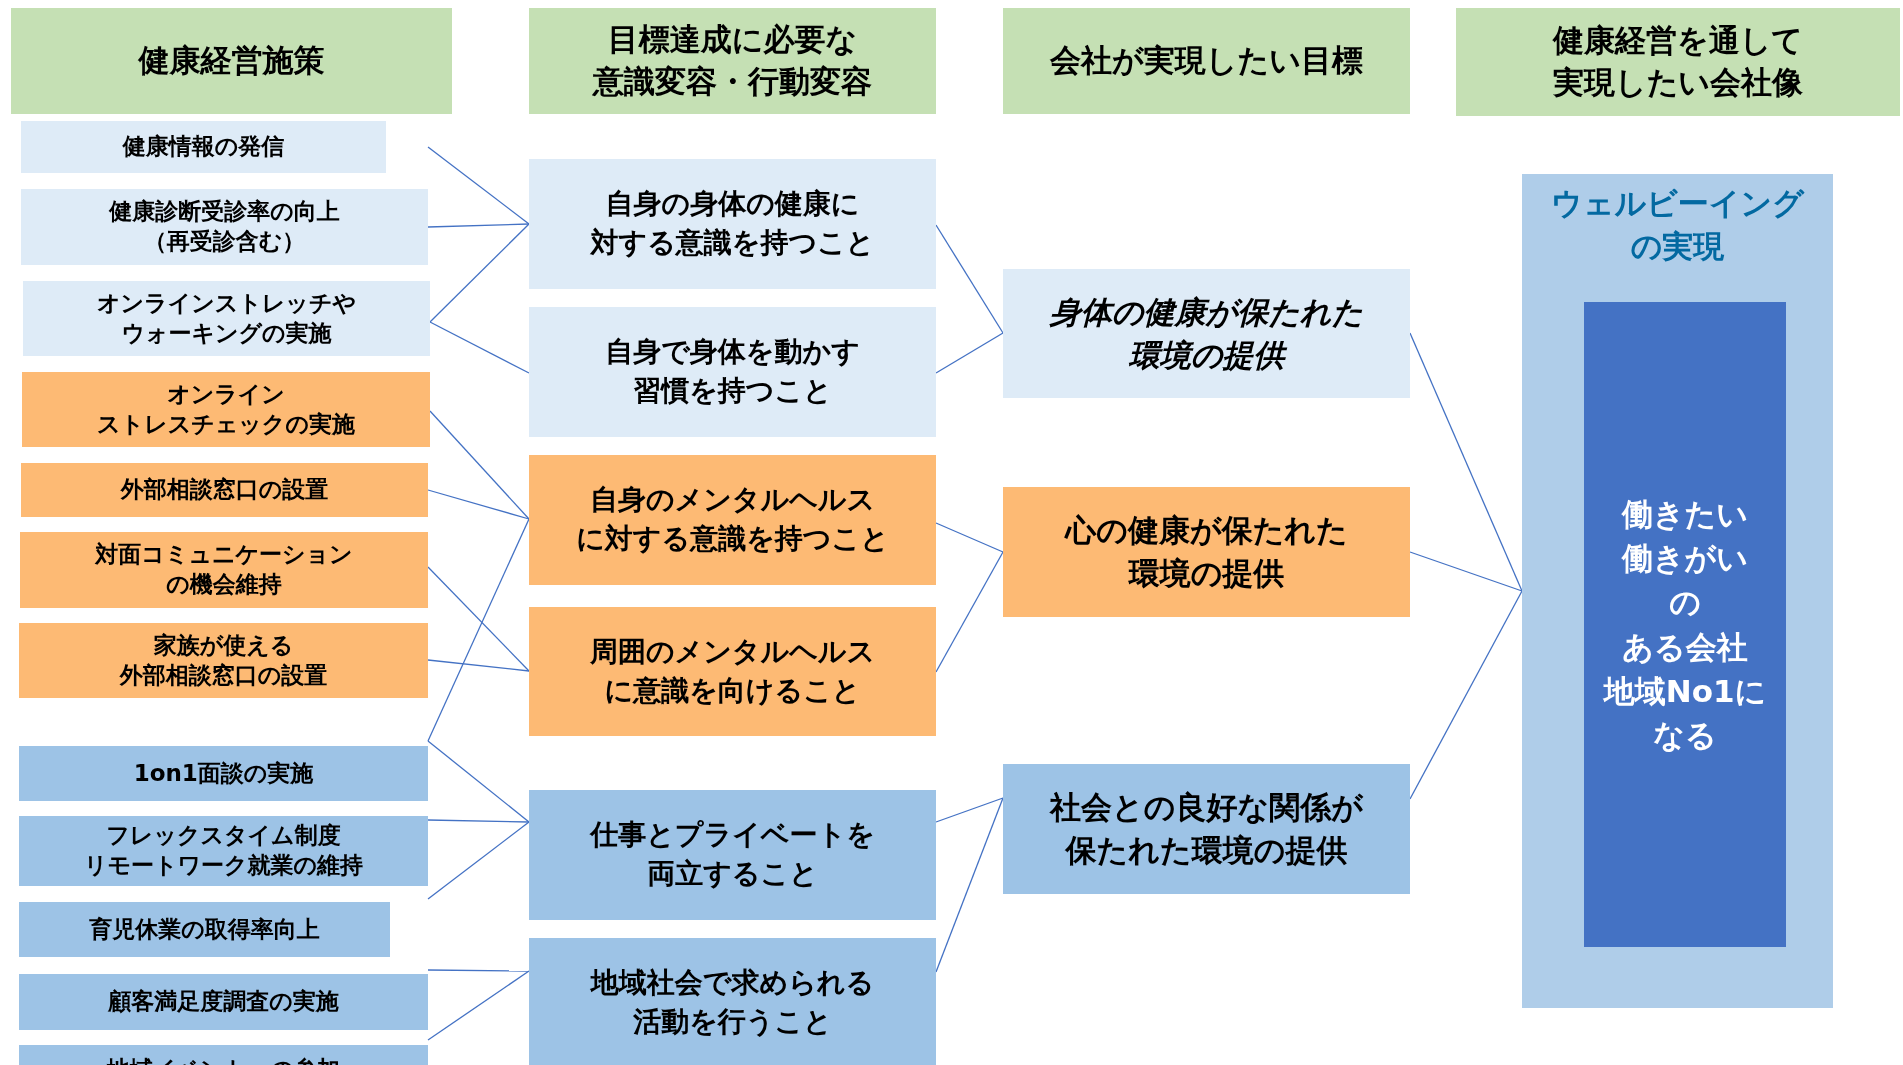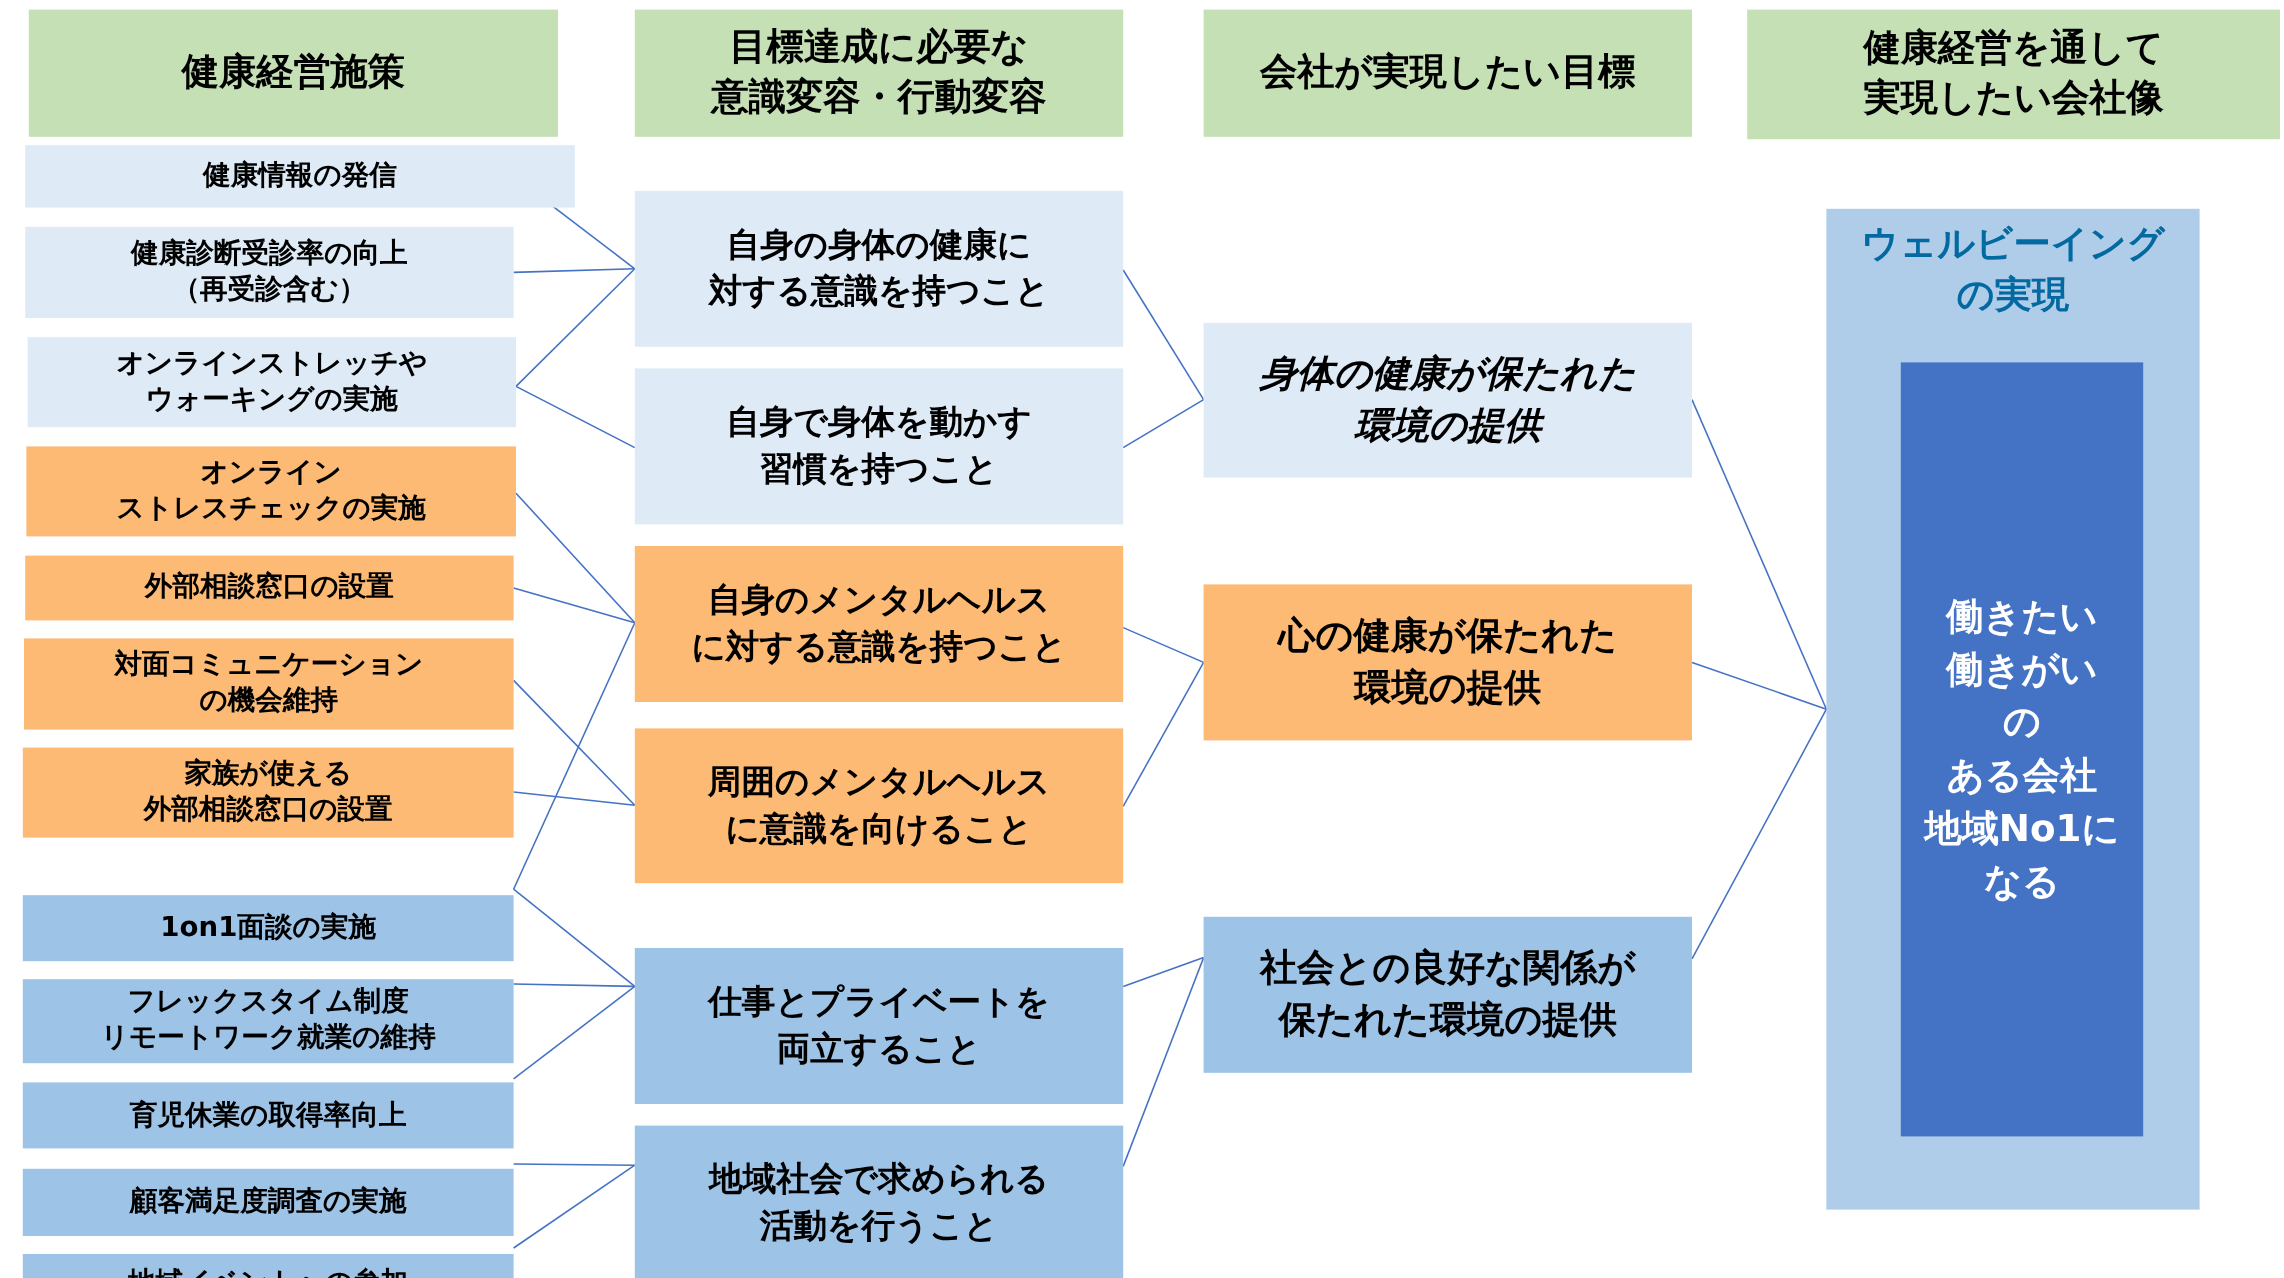--- a/index.html
+++ b/index.html
@@ -49,43 +49,43 @@
     <line x1="936" y1="373" x2="1003" y2="333"></line>
     <line x1="936" y1="523" x2="1003" y2="552"></line>
     <line x1="936" y1="672" x2="1003" y2="552"></line>
     <line x1="936" y1="822" x2="1003" y2="798"></line>
     <line x1="936" y1="972" x2="1003" y2="798"></line>
     <line x1="1410" y1="333" x2="1522" y2="591"></line>
     <line x1="1410" y1="552" x2="1522" y2="591"></line>
     <line x1="1410" y1="799" x2="1522" y2="591"></line>
   </svg>
 
-<div class="box hdr" id="h1" style="left:24px;top:8px;width:441px;height:106px;">健康経営施策</div>
+<div class="box hdr" id="h1" style="left:11px;top:8px;width:441px;height:106px;">健康経営施策</div>
 <div class="box hdr" id="h2" style="left:529px;top:8px;width:407px;height:106px;">目標達成に必要な
 意識変容・行動変容</div>
 <div class="box hdr" id="h3" style="left:1003px;top:8px;width:407px;height:106px;">会社が実現したい目標</div>
 <div class="box hdr" id="h4" style="left:1456px;top:8px;width:444px;height:108px;">健康経営を通して
 実現したい会社像</div>
 
-<div class="box c1 t1" id="L1" style="left:21px;top:121px;width:458px;height:52px;">健康情報の発信</div>
+<div class="box c1 t1" id="L1" style="left:21px;top:121px;width:365px;height:52px;">健康情報の発信</div>
 <div class="box c1 t1" id="L2" style="left:21px;top:189px;width:407px;height:76px;">健康診断受診率の向上
 （再受診含む）</div>
 <div class="box c1 t1" id="L3" style="left:23px;top:281px;width:407px;height:75px;">オンラインストレッチや
 ウォーキングの実施</div>
 <div class="box c1 t2" id="L4" style="left:22px;top:372px;width:408px;height:75px;">オンライン
 ストレスチェックの実施</div>
 <div class="box c1 t2" id="L5" style="left:21px;top:463px;width:407px;height:54px;">外部相談窓口の設置</div>
 <div class="box c1 t2" id="L6" style="left:20px;top:532px;width:408px;height:76px;">対面コミュニケーション
 の機会維持</div>
 <div class="box c1 t2" id="L7" style="left:19px;top:623px;width:409px;height:75px;">家族が使える
 外部相談窓口の設置</div>
 <div class="box c1 t3" id="L8" style="left:19px;top:714px;width:409px;height:55px;">1on1面談の実施</div>
 <div class="box c1 t3" id="L9" style="left:19px;top:784px;width:409px;height:70px;">フレックスタイム制度
 リモートワーク就業の維持</div>
-<div class="box c1 t3" id="L10" style="left:19px;top:870px;width:409px;height:55px;font-family:Liberation Serif, serif;">育児休業の取得率向上</div>
+<div class="box c1 t3" id="L10" style="left:19px;top:870px;width:371px;height:55px;">育児休業の取得率向上</div>
 <div class="box c1 t3" id="L11" style="left:19px;top:942px;width:409px;height:56px;">顧客満足度調査の実施</div>
 <div class="box c1 t3" id="L12" style="left:19px;top:1013px;width:409px;height:50px;">地域イベントへの参加</div>
 
 <div class="box c2 t1" id="M1" style="left:529px;top:159px;width:407px;height:130px;">自身の身体の健康に
 対する意識を持つこと</div>
 <div class="box c2 t1" id="M2" style="left:529px;top:307px;width:407px;height:130px;">自身で身体を動かす
 習慣を持つこと</div>
 <div class="box c2 t2" id="M3" style="left:529px;top:455px;width:407px;height:130px;">自身のメンタルヘルス
 に対する意識を持つこと</div>
 <div class="box c2 t2" id="M4" style="left:529px;top:607px;width:407px;height:129px;">周囲のメンタルヘルス

